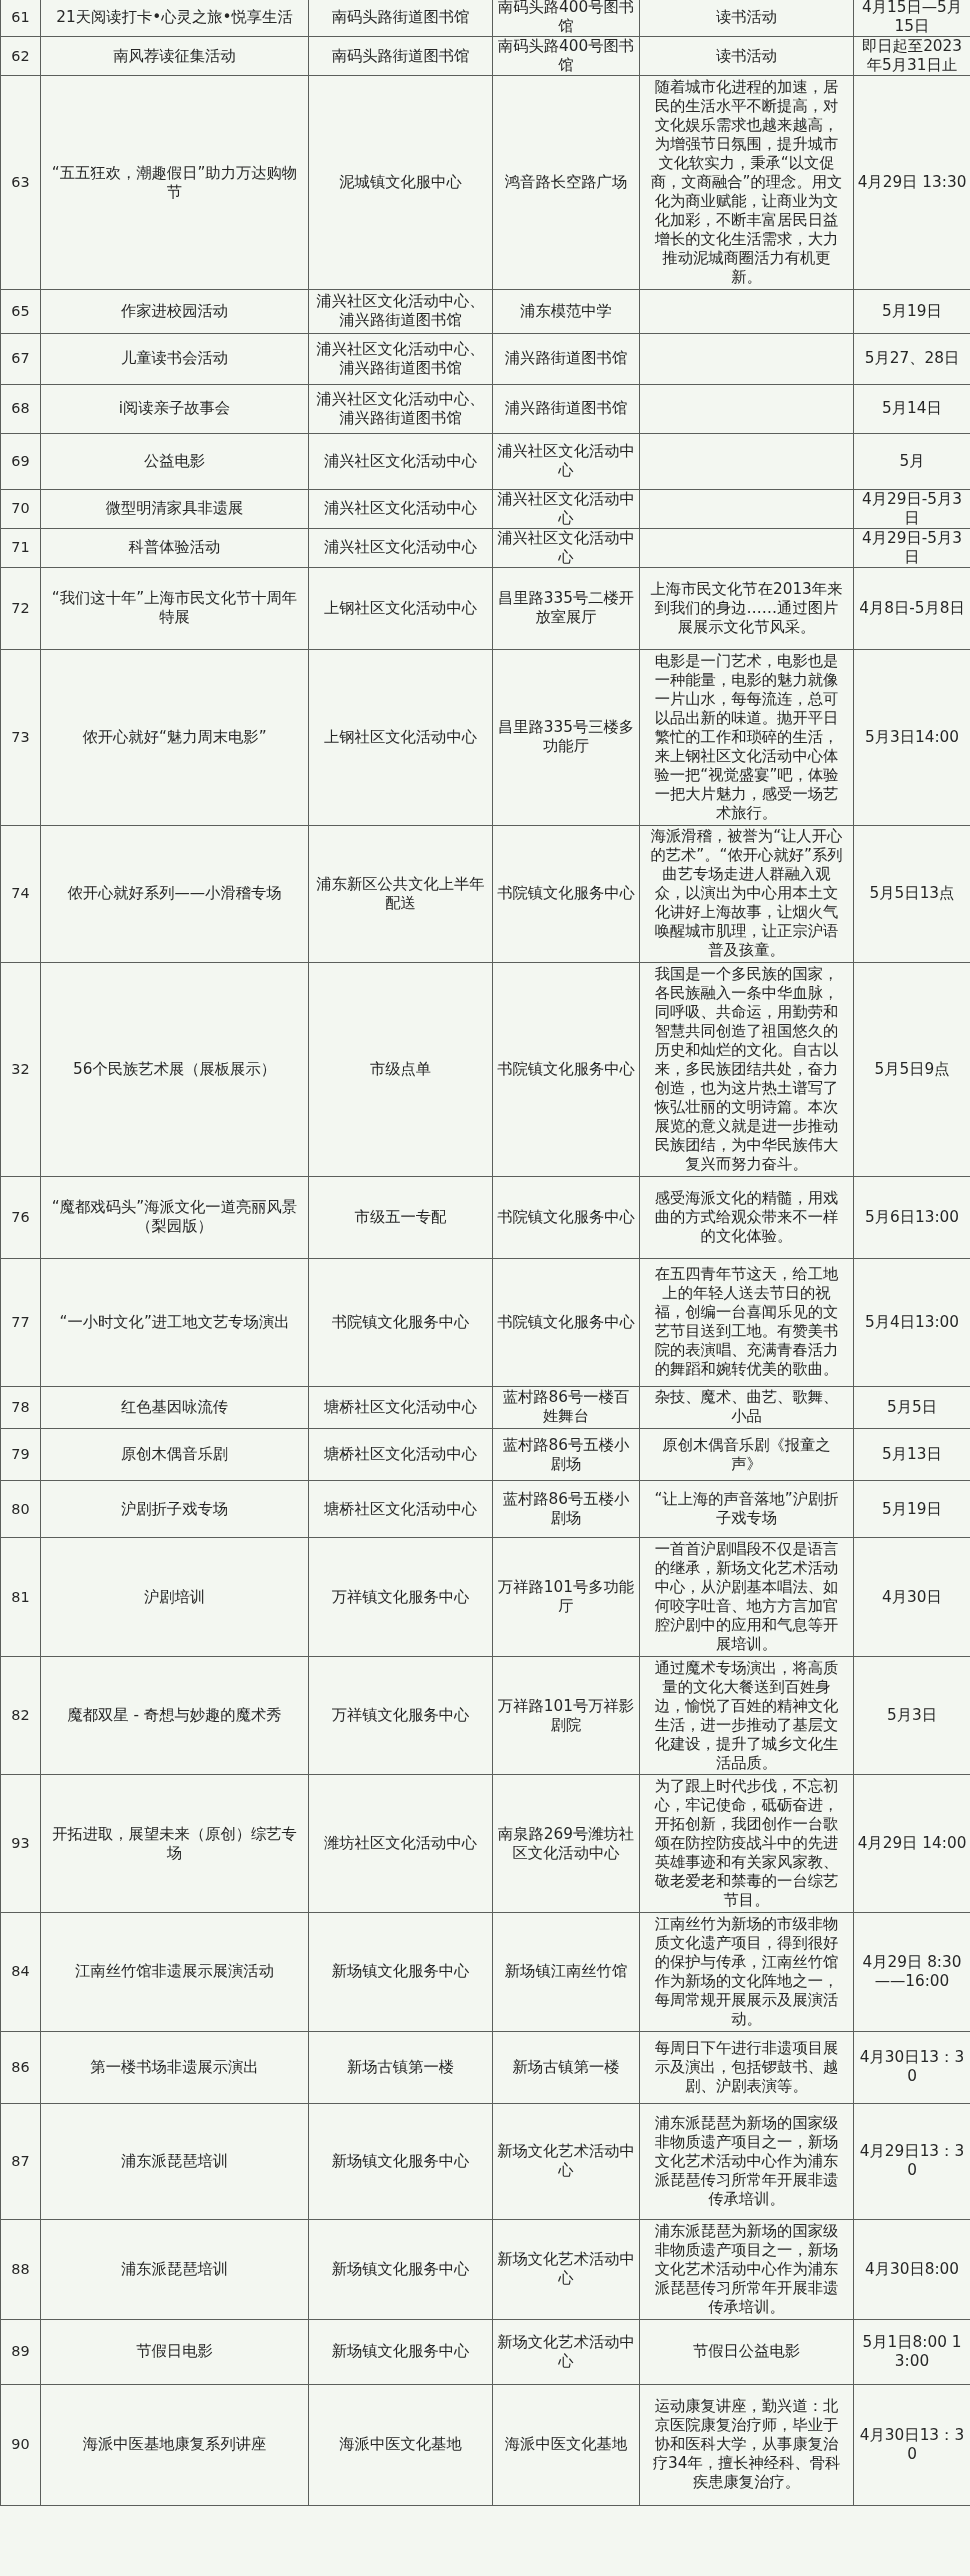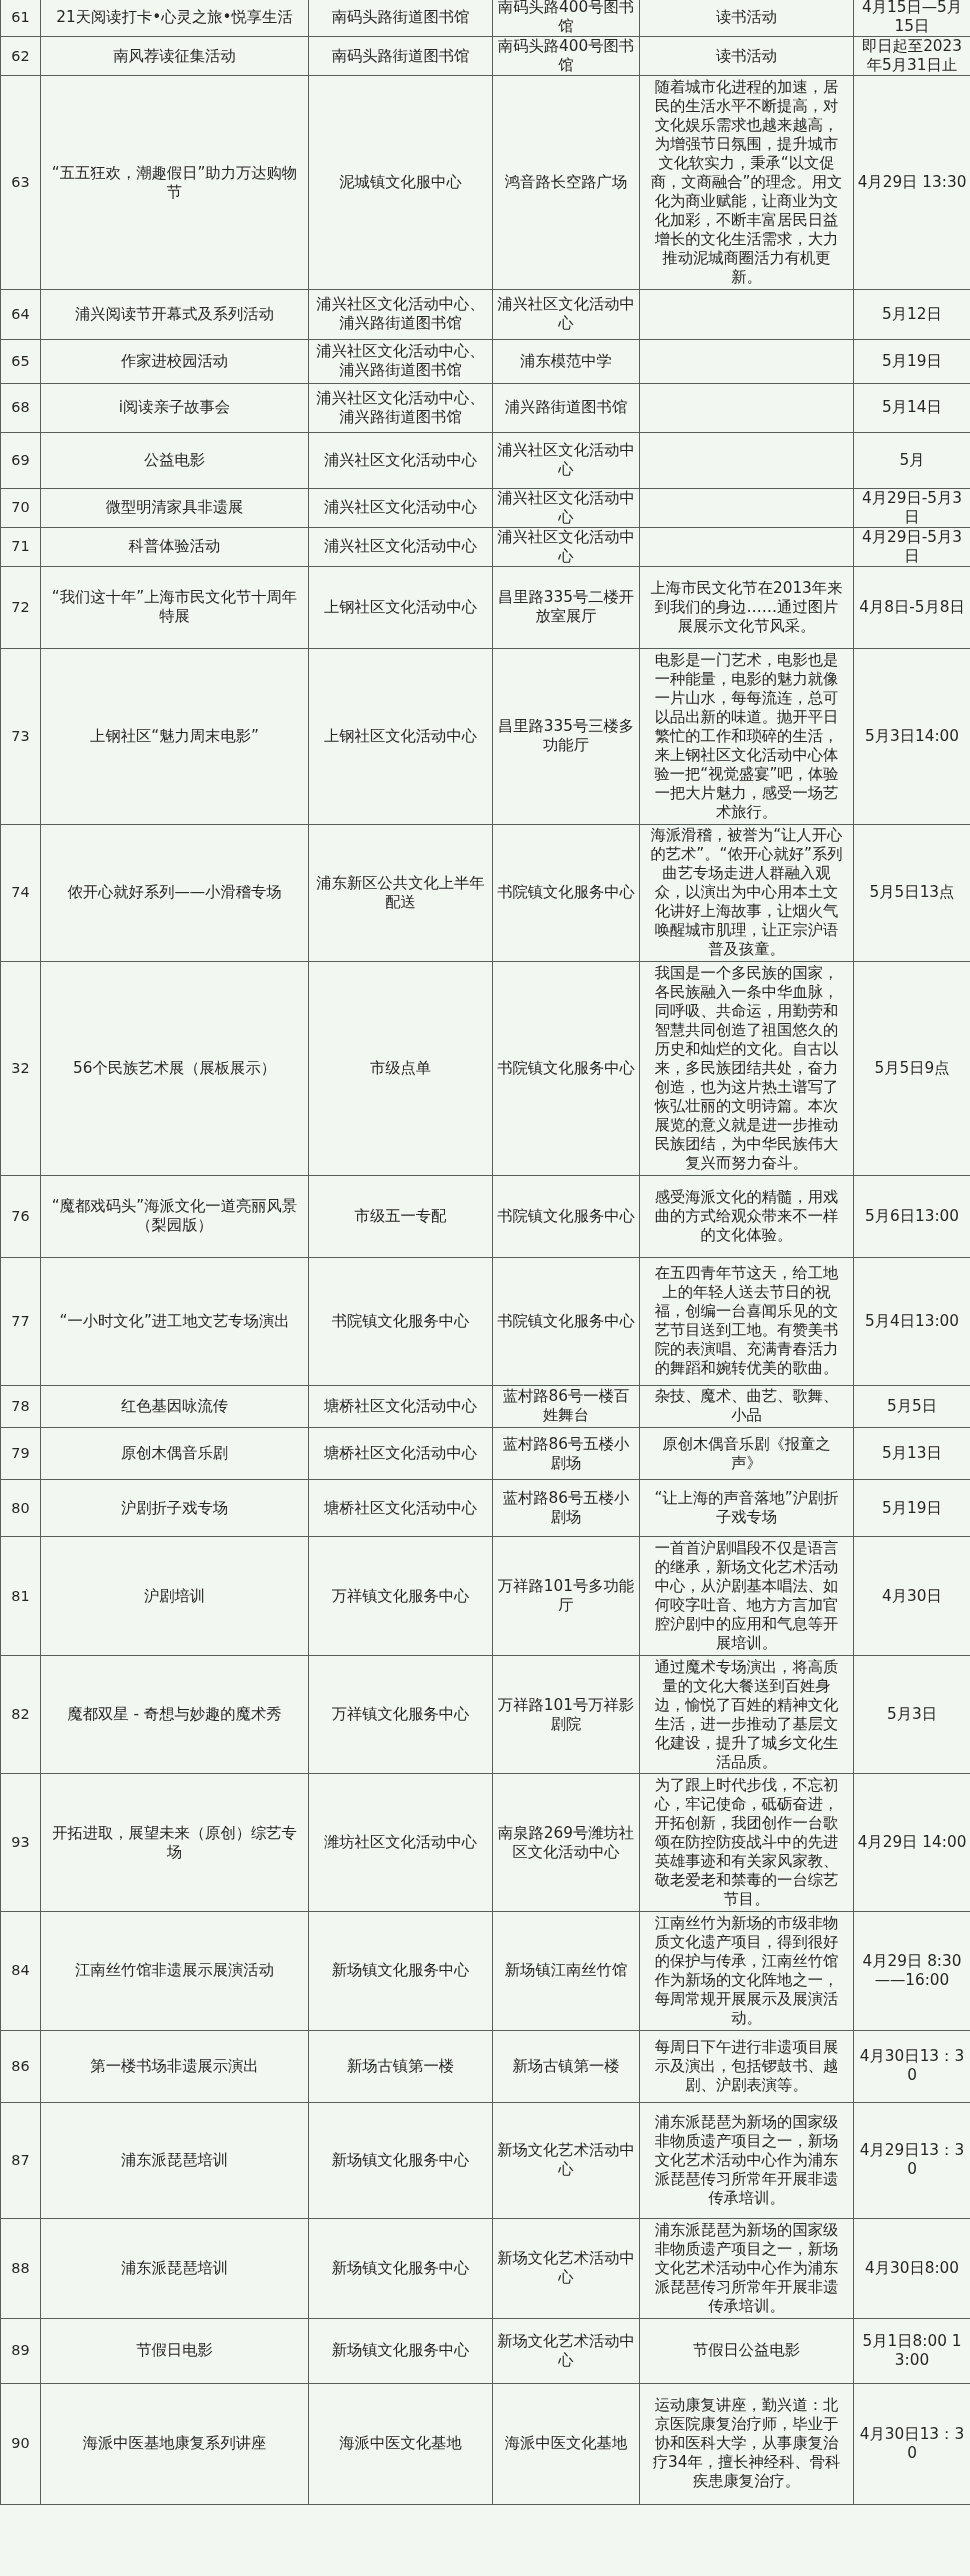--- a/index.html
+++ b/index.html
@@ -41,35 +41,35 @@
     <td>即日起至2023年5月31日止</td>
   </tr>
       <tr style="height: 196px;">
     <td class="no">63</td>
     <td>“五五狂欢，潮趣假日”助力万达购物节</td>
     <td>泥城镇文化服中心</td>
     <td>鸿音路长空路广场</td>
     <td class="desc">随着城市化进程的加速，居民的生活水平不断提高，对文化娱乐需求也越来越高，为增强节日氛围，提升城市文化软实力，秉承“以文促商，文商融合”的理念。用文化为商业赋能，让商业为文化加彩，不断丰富居民日益增长的文化生活需求，大力推动泥城商圈活力有机更新。</td>
     <td>4月29日 13:30</td>
   </tr>
-      <tr style="height: 50px;">
-    <td class="no">64</td>
-    <td>浦兴阅读节开幕式及系列活动</td>
-    <td>浦兴社区文化活动中心、浦兴路街道图书馆</td>
-    <td>浦兴社区文化活动中心</td>
-    <td class="desc"></td>
-    <td>5月12日</td>
-  </tr>
       <tr style="height: 44px;">
     <td class="no">65</td>
     <td>作家进校园活动</td>
     <td>浦兴社区文化活动中心、浦兴路街道图书馆</td>
     <td>浦东模范中学</td>
     <td class="desc"></td>
     <td>5月19日</td>
+  </tr>
+      <tr style="height: 51px;">
+    <td class="no">67</td>
+    <td>儿童读书会活动</td>
+    <td>浦兴社区文化活动中心、浦兴路街道图书馆</td>
+    <td>浦兴路街道图书馆</td>
+    <td class="desc"></td>
+    <td>5月27、28日</td>
   </tr>
       <tr style="height: 49px;">
     <td class="no">68</td>
     <td>i阅读亲子故事会</td>
     <td>浦兴社区文化活动中心、浦兴路街道图书馆</td>
     <td>浦兴路街道图书馆</td>
     <td class="desc"></td>
     <td>5月14日</td>
   </tr>
       <tr style="height: 56px;">
@@ -99,21 +99,21 @@
       <tr style="height: 82px;">
     <td class="no">72</td>
     <td>“我们这十年”上海市民文化节十周年特展</td>
     <td>上钢社区文化活动中心</td>
     <td>昌里路335号二楼开放室展厅</td>
     <td class="desc">上海市民文化节在2013年来到我们的身边……通过图片展展示文化节风采。</td>
     <td>4月8日-5月8日</td>
   </tr>
       <tr style="height: 166px;">
     <td class="no">73</td>
-    <td>上钢社区“魅力周末电影”</td>
+    <td>侬开心就好“魅力周末电影”</td>
     <td>上钢社区文化活动中心</td>
     <td>昌里路335号三楼多功能厅</td>
     <td class="desc">电影是一门艺术，电影也是一种能量，电影的魅力就像一片山水，每每流连，总可以品出新的味道。抛开平日繁忙的工作和琐碎的生活，来上钢社区文化活动中心体验一把“视觉盛宴”吧，体验一把大片魅力，感受一场艺术旅行。</td>
     <td>5月3日14:00</td>
   </tr>
       <tr style="height: 132px;">
     <td class="no">74</td>
     <td>侬开心就好系列——小滑稽专场</td>
     <td>浦东新区公共文化上半年配送</td>
     <td>书院镇文化服务中心</td>

